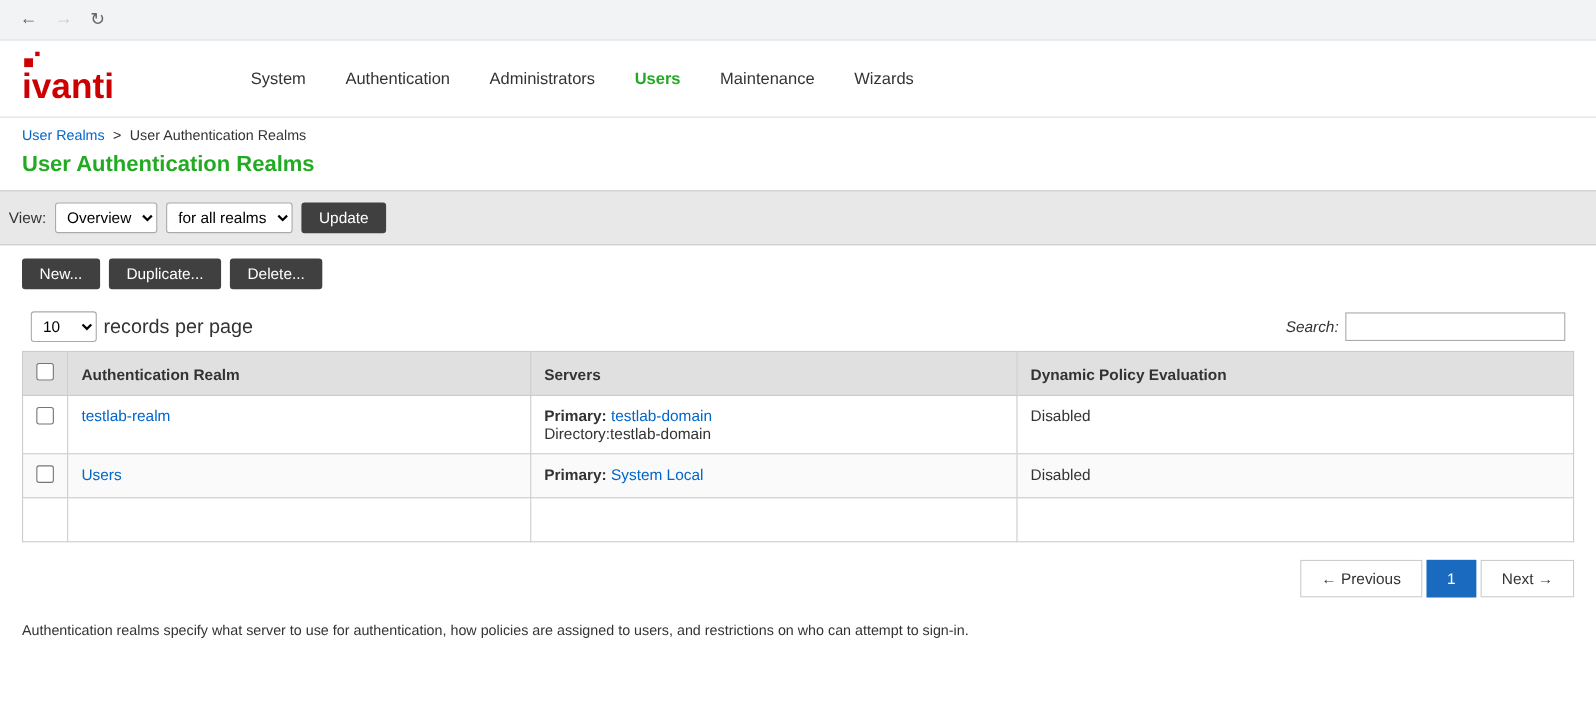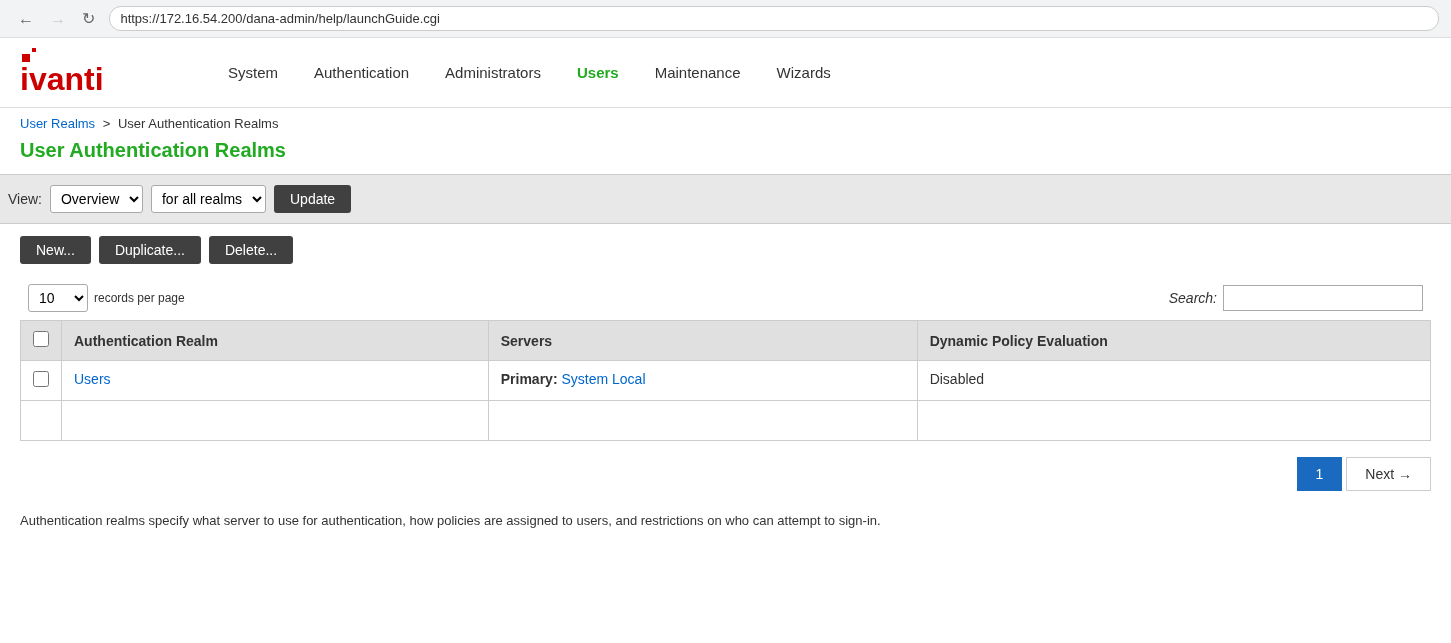--- a/index.html
+++ b/index.html
@@ -89,21 +89,21 @@
     
     .records-search-bar {
       padding: 8px 28px;
       display: flex; align-items: center; justify-content: space-between;
     }
     .records-left { display: flex; align-items: center; gap: 6px; }
     .records-select {
       padding: 4px 6px; border: 1px solid #aaa; border-radius: 3px;
       font-size: 14px; background: #fff; cursor: pointer; min-width: 60px;
     }
-    .records-label { font-size: 12px; }
+    .records-label { font-size: 18px; }
     .search-right { display: flex; align-items: center; gap: 6px; }
     .search-label { font-size: 14px; font-style: italic; }
     .search-input {
       padding: 4px 8px; border: 1px solid #aaa; border-radius: 0;
       font-size: 14px; width: 200px;
     }
 
     
     .table-container { padding: 0 20px; }
     table { width: 100%; border-collapse: collapse; border: 1px solid #ccc; }
@@ -147,21 +147,20 @@
   </style>
 </head>
 <body>
 
 <div class="browser-bar">
   <div class="nav-btns">
     <button class="nav-btn">←</button>
     <button class="nav-btn" disabled="">→</button>
     <button class="nav-btn">↻</button>
   </div>
-  <input class="address-bar" type="text" readonly="" value="https://172.16.54.200/dana-admin/help/launchGuide.cgi" style="">
 </div>
 
 <div class="app-header">
   <div class="logo-area">
     <svg class="logo-svg" viewBox="0 0 160 50">
 
       <rect x="2" y="8" width="8" height="8" fill="#cc0000"></rect>
       <rect x="12" y="2" width="4" height="4" fill="#cc0000"></rect>
       <text x="0" y="44" font-family="Arial, sans-serif" font-size="32" font-weight="bold" fill="#cc0000">ivanti</text>
     </svg>
@@ -224,43 +223,59 @@
         <th class="th-checkbox">
           <input type="checkbox" class="checkbox-all" style="">
         </th>
         <th>Authentication Realm</th>
         <th>Servers</th>
         <th>Dynamic Policy Evaluation</th>
       </tr>
     </thead>
     <tbody>
 
-
       <tr class="data-row">
         <td class="td-checkbox">
           <input type="checkbox" class="row-checkbox" style="">
         </td>
         <td>
+          <a class="link-text">testlab-realm</a>
+        </td>
+        <td>
+          <span class="bold">Primary:</span>
+          <a class="link-text">testlab-domain</a>
+          <br>
+          <span>Directory:testlab-domain</span>
+        </td>
+        <td>Disabled</td>
+      </tr>
+
+      <tr class="data-row">
+        <td class="td-checkbox">
+          <input type="checkbox" class="row-checkbox" style="">
+        </td>
+        <td>
           <a class="link-text">Users</a>
         </td>
         <td>
           <span class="bold">Primary:</span>
           <a class="link-text">System Local</a>
         </td>
         <td>Disabled</td>
       </tr>
 
       <tr class="empty-row">
         <td></td>
         <td></td>
         <td></td>
         <td></td>
       </tr>
     </tbody>
   </table>
 </div>
 
 <div class="pagination-bar">
+  <button class="page-btn">← Previous</button>
   <button class="page-btn active">1</button>
   <button class="page-btn">Next →</button>
 </div>
 
 <div class="footer-note">Authentication realms specify what server to use for authentication, how policies are assigned to users, and restrictions on who can attempt to sign-in.</div>
 
 </body></html>

